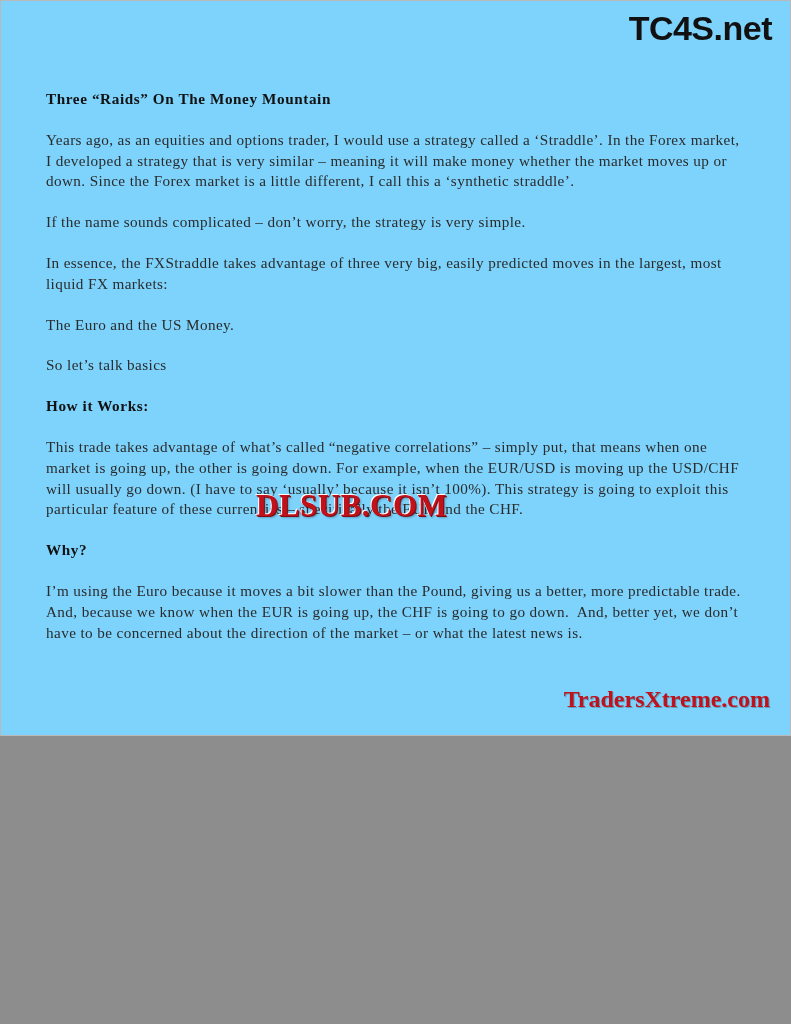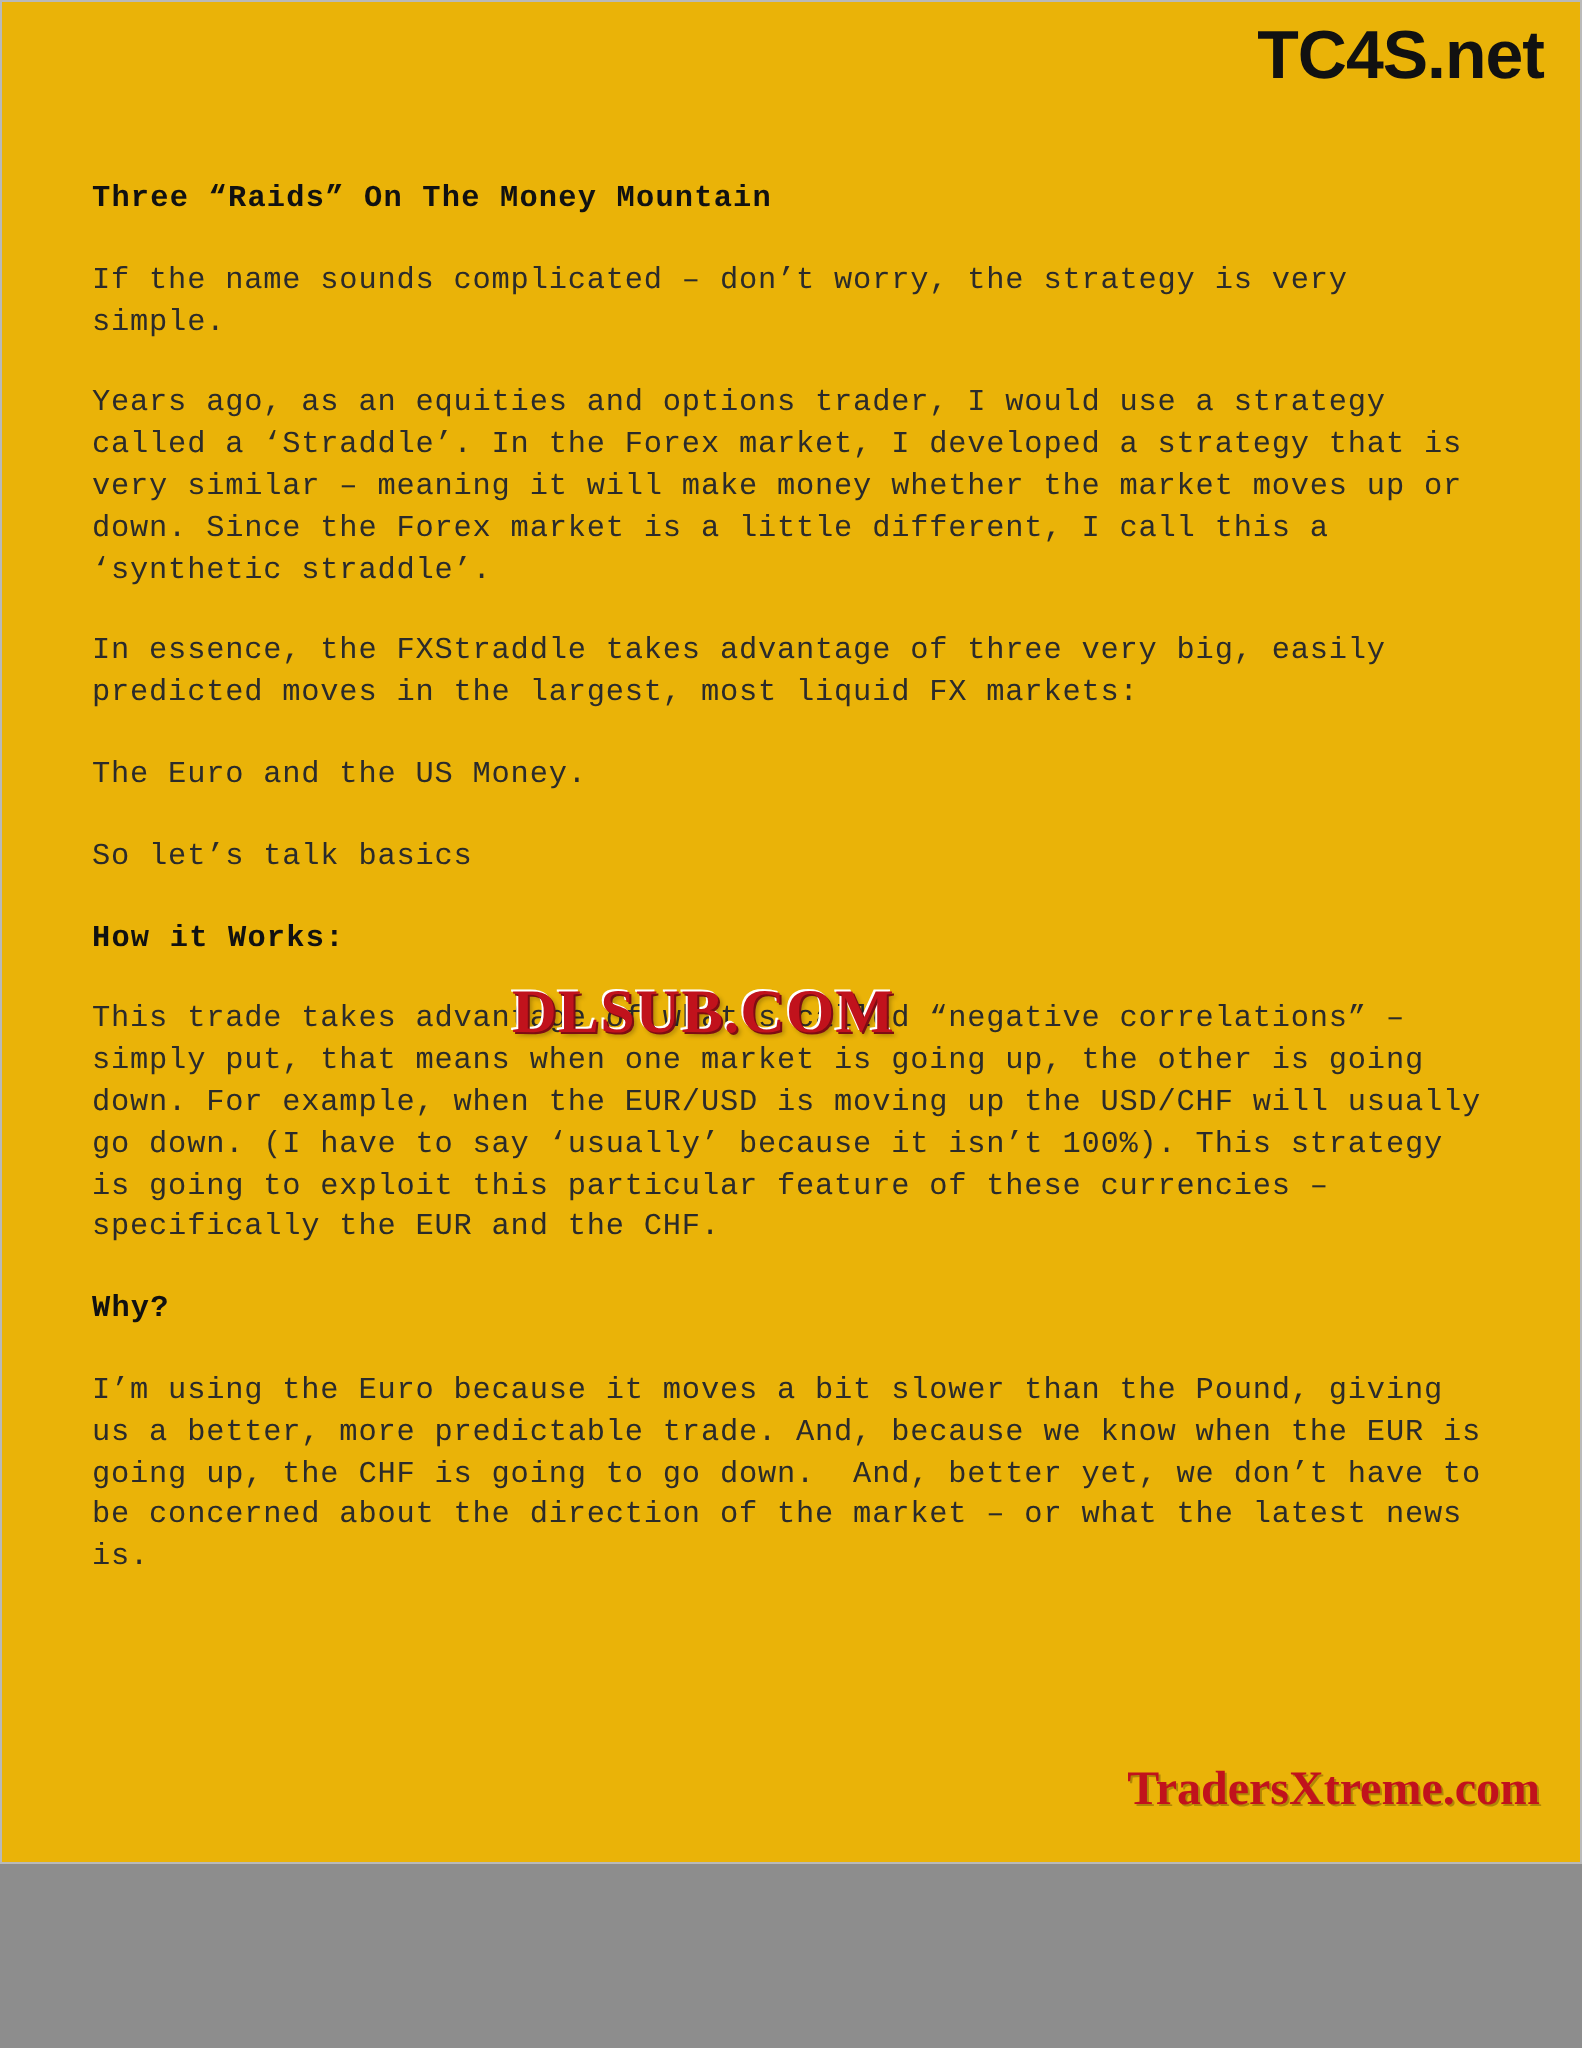--- a/index.html
+++ b/index.html
@@ -3,22 +3,22 @@
 <meta charset="utf-8">
 <style>
   html, body {
     margin: 0;
     padding: 0;
     background: #8d8d8d;
   }
   .page {
     position: relative;
     width: 791px;
-    height: 932px;
-    background: #eab308;
+    height: 736px;
+    background: #7dd3fc;
     border: 1px solid #b9b9b9;
     box-sizing: border-box;
     overflow: hidden;
     font-family: "DejaVu Sans Mono", monospace;
   }
   .header-logo {
     position: absolute;
     top: 8px;
     right: 18px;
     font-family: "Liberation Sans", sans-serif;
@@ -27,21 +27,21 @@
     color: #111111;
     letter-spacing: -0.5px;
   }
   .content {
     position: absolute;
     left: 45px;
     top: 88px;
     width: 700px;
   }
   .para {
-    font-family: Liberation Mono, monospace;
+    font-family: Liberation Serif, serif;
     font-size: 15.2px;
     line-height: 20.8px;
     color: #2b2b2b;
     letter-spacing: 0.4px;
     margin: 0 0 20px 0;
     white-space: pre-wrap;
   }
   .para.bold {
     font-weight: bold;
     color: #111111;
@@ -80,22 +80,22 @@
 </style>
 </head>
 <body>
 
 <div class="page">
 
   <div class="header-logo">TC4S.net</div>
 
   <div class="content">
     <p class="para bold">Three “Raids” On The Money Mountain</p>
+    <p class="para">Years ago, as an equities and options trader, I would use a strategy called a ‘Straddle’. In the Forex market, I developed a strategy that is very similar – meaning it will make money whether the market moves up or down. Since the Forex market is a little different, I call this a ‘synthetic straddle’.</p>
     <p class="para">If the name sounds complicated – don’t worry, the strategy is very simple.</p>
-    <p class="para">Years ago, as an equities and options trader, I would use a strategy called a ‘Straddle’. In the Forex market, I developed a strategy that is very similar – meaning it will make money whether the market moves up or down. Since the Forex market is a little different, I call this a ‘synthetic straddle’.</p>
     <p class="para">In essence, the FXStraddle takes advantage of three very big, easily predicted moves in the largest, most liquid FX markets:</p>
     <p class="para">The Euro and the US Money.</p>
     <p class="para">So let’s talk basics</p>
     <p class="para bold">How it Works:</p>
     <p class="para">This trade takes advantage of what’s called “negative correlations” – simply put, that means when one market is going up, the other is going down. For example, when the EUR/USD is moving up the USD/CHF will usually go down. (I have to say ‘usually’ because it isn’t 100%). This strategy is going to exploit this particular feature of these currencies – specifically the EUR and the CHF.</p>
     <p class="para bold tight">Why?</p>
     <p class="para">I’m using the Euro because it moves a bit slower than the Pound, giving us a better, more predictable trade. And, because we know when the EUR is going up, the CHF is going to go down.  And, better yet, we don’t have to be concerned about the direction of the market – or what the latest news is.</p>
   </div>
 
   <div class="watermark">DLSUB.COM</div>

